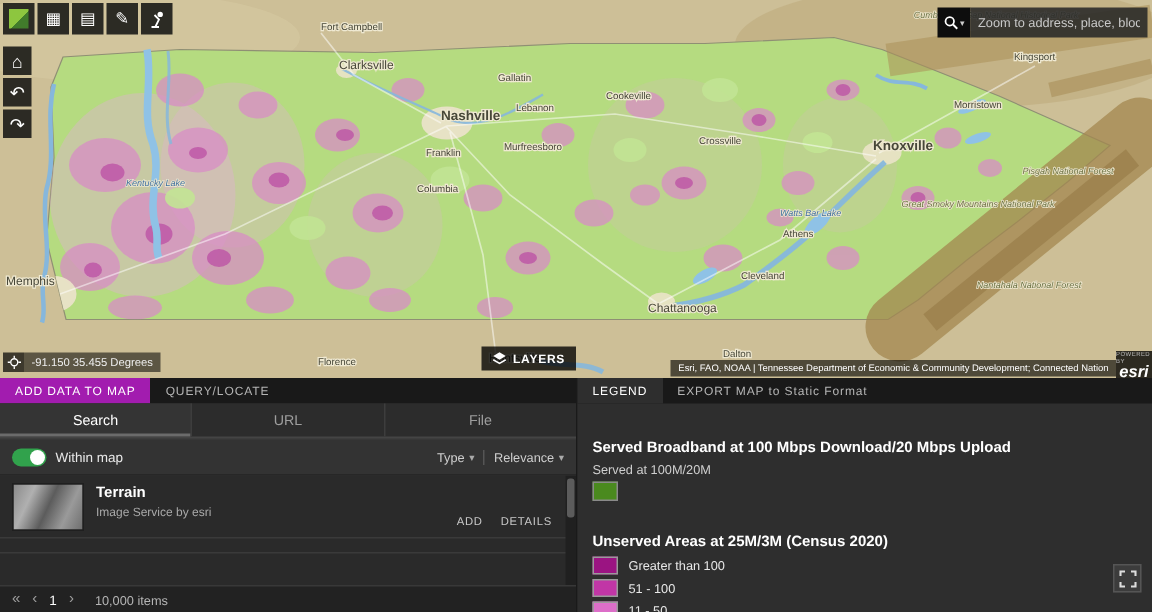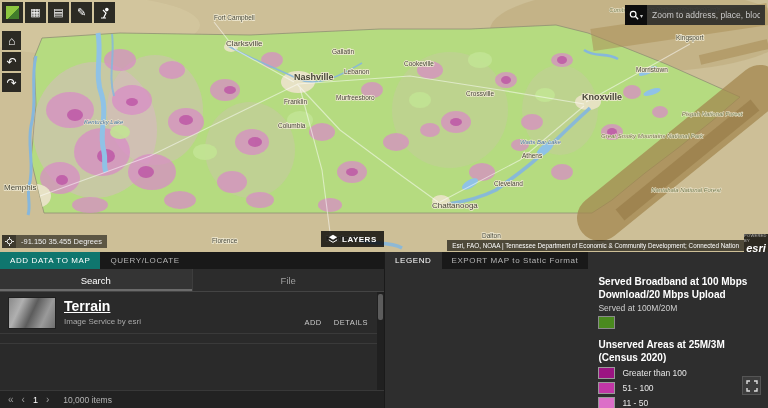--- a/index.html
+++ b/index.html
@@ -35,25 +35,25 @@
   .layers-btn{position:absolute;left:321px;top:231px;height:16px;display:flex;align-items:center;gap:4px;background:rgba(0,0,0,.78);color:#fff;border:0;font-size:8px;font-weight:bold;letter-spacing:.5px;padding:0 7px;font-family:inherit;cursor:pointer;}
 
   .attribution{position:absolute;right:24px;bottom:1px;background:rgba(0,0,0,.62);color:#fff;font-size:6.3px;line-height:11px;height:11px;padding:0 5px;white-space:nowrap;overflow:hidden;max-width:340px;}
   .esri-logo{position:absolute;right:0;bottom:0;width:24px;height:18px;background:rgba(0,0,0,.78);color:#fff;display:flex;flex-direction:column;align-items:center;justify-content:center;cursor:pointer;}
   .powered{font-size:4px;color:#bbb;letter-spacing:.3px;line-height:5px;}
   .esri-word{font-size:11px;font-style:italic;font-weight:bold;line-height:11px;}
 
   
   .panels{position:absolute;left:0;top:252px;width:768px;height:156px;display:flex;}
   .left-panel{width:385px;background:#333;display:flex;flex-direction:column;position:relative;border-right:1px solid #1a1a1a;box-sizing:border-box;}
-  .legend-panel{flex:1;background:#2e2e2e;position:relative;display:flex;overflow:hidden;}
+  .legend-panel{flex:1;background:#2e2e2e;position:relative;display:flex;flex-direction:column;overflow:hidden;}
 
   .tabbar{height:17px;background:#191919;display:flex;align-items:stretch;flex-shrink:0;}
   .tab{display:flex;align-items:center;padding:0 10px;font-size:8px;letter-spacing:.6px;color:#b5b5b5;cursor:pointer;white-space:nowrap;}
-  .left-panel .tab.active{background:#0f766e;color:#fff;}
+  .left-panel .tab.active{background:#a21caf;color:#fff;}
   .legend-panel .tab.active{background:#2e2e2e;color:#fff;}
 
   .subtabs{height:22px;background:#2c2c2c;display:flex;flex-shrink:0;border-bottom:1px solid #444;}
   .subtab{flex:1;display:flex;align-items:center;justify-content:center;font-size:9.5px;color:#9e9e9e;cursor:pointer;border-right:1px solid #3d3d3d;}
   .subtab:last-child{border-right:0;}
   .subtab.active{color:#fff;box-shadow:inset 0 -2px 0 #6b6b6b;background:#343434;}
 
   .controls-row{height:26px;display:flex;align-items:center;padding:0 8px;gap:8px;flex-shrink:0;background:#333;}
   .source-select{display:flex;align-items:center;gap:4px;color:#e8e8e8;font-size:9.5px;cursor:pointer;}
   .caret{font-size:7px;color:#aaa;}
@@ -68,37 +68,37 @@
   .within-label{color:#e8e8e8;font-size:9px;}
   .fspacer{flex:1;}
   .filter{display:flex;align-items:center;gap:3px;color:#cfcfcf;font-size:8.5px;cursor:pointer;}
   .vsep{width:1px;height:10px;background:#555;}
 
   .results{flex:1;background:#2a2a2a;overflow:hidden;position:relative;}
   .result-item{display:flex;padding:5px 16px 4px 8px;gap:8px;border-bottom:1px solid #3a3a3a;}
   .thumb{width:46px;height:30px;flex-shrink:0;border:1px solid #1f1f1f;}
   .thumb-terrain{background:linear-gradient(115deg,#8a8a8a 0%,#b0b0b0 25%,#5c5c5c 50%,#9a9a9a 75%,#6e6e6e 100%);}
   .result-info{flex:1;min-width:0;}
-  .result-title{color:#fff;font-size:14px;font-weight:bold;margin-top:1px;text-decoration:underline;}
+  .result-title{color:#fff;font-size:10px;font-weight:bold;margin-top:1px;}
   .result-sub{color:#a9a9a9;font-size:8px;margin-top:3px;}
   .result-actions{display:flex;gap:12px;align-self:flex-end;padding-bottom:2px;}
   .action{color:#c9c9c9;font-size:7.5px;letter-spacing:.5px;cursor:pointer;}
   .scrollbar{position:absolute;top:0;right:0;width:7px;height:100%;background:#202020;}
   .scroll-thumb{position:absolute;top:2px;left:1px;width:5px;height:26px;background:#5c5c5c;border-radius:2px;cursor:grab;}
 
   .pager{height:17px;background:#222;display:flex;align-items:center;gap:8px;padding:0 8px;flex-shrink:0;border-top:1px solid #383838;}
   .pg-btn{color:#9c9c9c;font-size:10px;cursor:pointer;line-height:1;}
   .pg-num{color:#fff;font-size:9px;}
   .pg-total{color:#b5b5b5;font-size:8.5px;margin-left:6px;}
 
   .legend-body{padding:24px 10px 0 10px;overflow:hidden;flex:1;}
   .lg-title{color:#fff;font-size:10px;font-weight:bold;line-height:1.25;}
   .lg-sub{color:#cfcfcf;font-size:8.5px;margin-top:2px;}
   .served-swatch{display:inline-block;width:15px;height:11px;border:1px solid #8a8a8a;margin:3px 0 1px 0;}
-  .mt{margin-top:5px;}
+  .mt{margin-top:16px;}
   .legend-rows{margin-top:3px;}
   .legend-row{display:flex;align-items:center;gap:7px;margin-bottom:3px;}
   .swatch{display:inline-block;width:15px;height:10px;border:1px solid #9a9a9a;flex-shrink:0;}
   .legend-label{color:#e8e8e8;font-size:8.5px;}
 
   .expand-btn{position:absolute;right:7px;bottom:13px;width:19px;height:19px;background:#3c3c3c;border:1px solid #555;display:flex;align-items:center;justify-content:center;cursor:pointer;padding:0;}
 </style>
 </head>
 <body>
 
@@ -325,24 +325,41 @@
   <div class="panels">
 
     <section class="left-panel">
       <div class="tabbar">
         <div class="tab active">ADD DATA TO MAP</div>
         <div class="tab">QUERY/LOCATE</div>
       </div>
 
       <div class="subtabs">
         <div class="subtab active">Search</div>
+        <div class="subtab">URL</div>
         <div class="subtab">File</div>
       </div>
 
 
+      <div class="filter-row">
+        <span class="toggle">
+            <span class="knob"></span>
+          </span>
+        <span class="within-label">Within map</span>
+        <span class="fspacer"></span>
+        <span class="filter">
+          <span>Type</span>
+          <span class="caret">▾</span>
+        </span>
+        <span class="vsep"></span>
+        <span class="filter">
+          <span>Relevance</span>
+          <span class="caret">▾</span>
+        </span>
+      </div>
 
       <div class="results">
         <div class="result-item">
           <div class="thumb thumb-terrain"></div>
           <div class="result-info">
             <div class="result-title">Terrain</div>
             <div class="result-sub">Image Service by esri</div>
           </div>
           <div class="result-actions">
             <span class="action">ADD</span>

